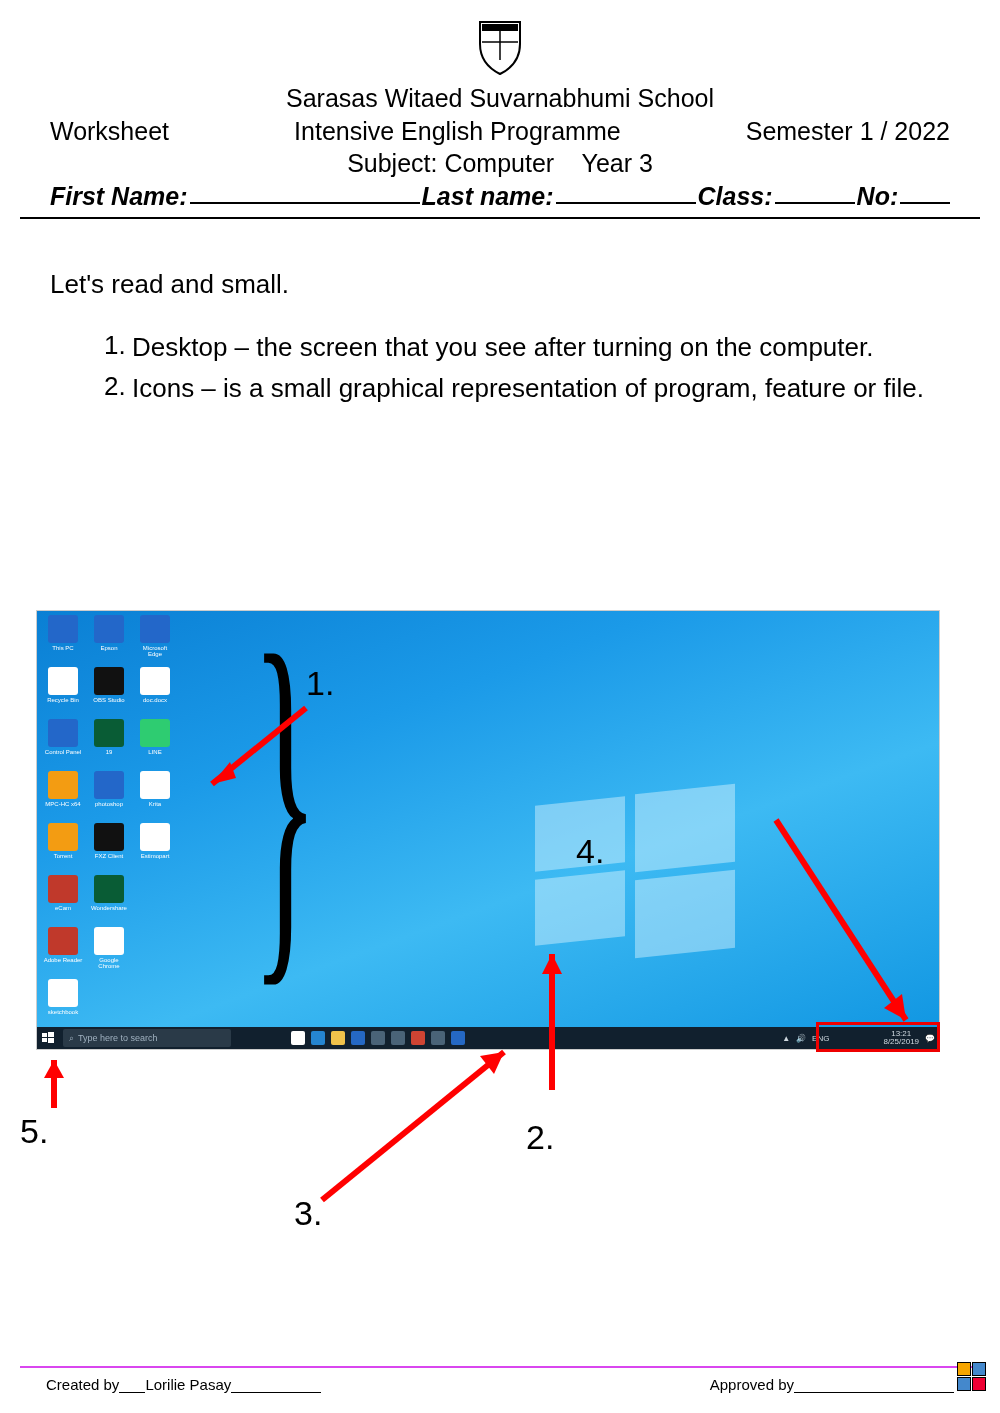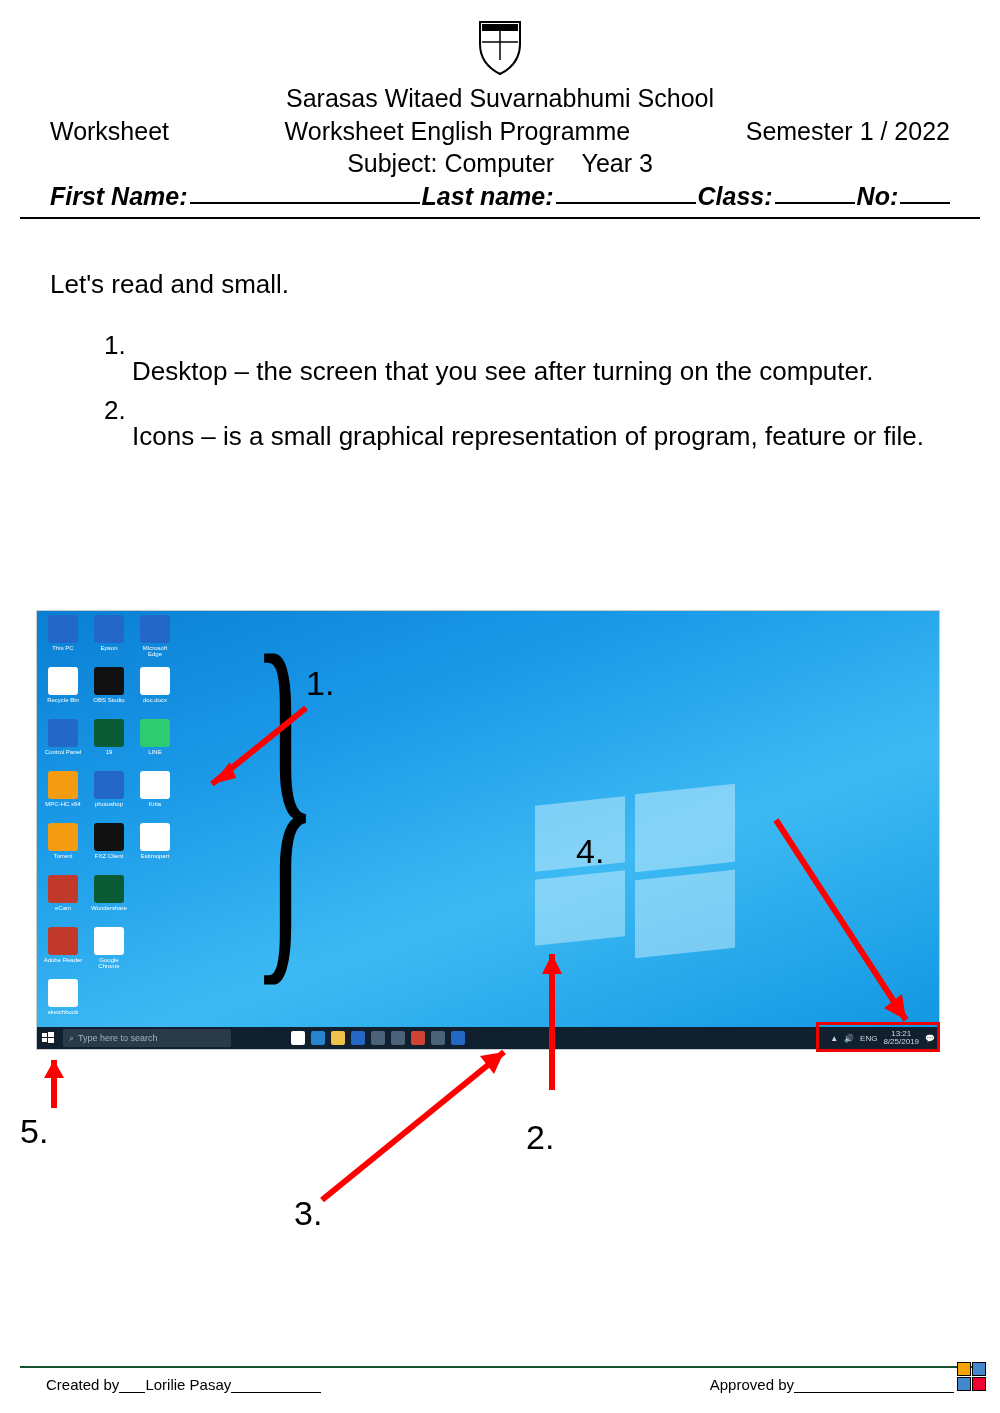--- a/index.html
+++ b/index.html
@@ -15,21 +15,21 @@
   .blank.sm { flex:0 0 80px; }
   .blank.md { flex:0 0 140px; }
   .blank.lg { flex:0 0 230px; }
   .blank.xl { flex:0 0 50px; }
   .maindiv { border-top:2px solid #000; margin:6px -30px 0 -30px; }
   .content { font-size:26px; padding:50px 0 0 0; }
   .instr { margin-bottom:30px; }
   .defs { padding-left:54px; }
   .def-row { display:flex; margin-bottom:6px; }
   .def-num { width:28px; flex-shrink:0; }
-  .def-txt { flex:1; line-height:1.35;margin-top:24px; }
+  .def-txt { flex:1; line-height:1.35; }
 
   
   .fig { position:absolute; left:36px; top:610px; width:904px; height:440px; background:linear-gradient(160deg,#0a7fd4 0%,#1b9ae8 30%,#3dbaf3 60%,#0e94e1 100%); border:1px solid #ccc; }
   .winlogo { position:absolute; left:498px; top:178px; width:200px; height:160px; opacity:.45; }
   .winlogo div { position:absolute; background:#ddf5ff; }
   .wl1{left:0;top:12px;width:90px;height:66px;transform:skewY(-6deg);}
   .wl2{left:100px;top:0;width:100px;height:78px;transform:skewY(-6deg);}
   .wl3{left:0;top:86px;width:90px;height:66px;transform:skewY(-6deg);}
   .wl4{left:100px;top:86px;width:100px;height:78px;transform:skewY(-6deg);}
 
@@ -62,21 +62,21 @@
   .sys { position:absolute; right:4px; top:0; height:22px; display:flex; align-items:center; gap:6px; color:#cfd8df; font-size:8px;}
   .sys .redbox { position:absolute; right:-5px; top:-5px; width:124px; height:30px; border:3px solid #e00; pointer-events:none;}
 
   
   .overlay { position:absolute; left:36px; top:610px; width:904px; height:620px; pointer-events:none; }
   .num { position:absolute; font-size:34px; font-family:Arial; color:#000; }
   .arrow { position:absolute; }
   .arrow line{stroke:#f00;stroke-width:6;}
   .arrow polygon{fill:#f00;}
 
-  .footer { position:absolute; left:20px; bottom:20px; right:20px; border-top:2px solid #14532d; padding:8px 26px 0; font-size:15px; display:flex; justify-content:space-between;align-items:flex-end;}
+  .footer { position:absolute; left:20px; bottom:20px; right:20px; border-top:2px solid #d946ef; padding:8px 26px 0; font-size:15px; display:flex; justify-content:space-between;align-items:flex-end;}
   .footer .fb{ display:flex; align-items:flex-end; }
   .fblank{ border-bottom:1px solid #000; display:inline-block; height:14px; }
   .watermark{ position:absolute; right:14px; bottom:22px; font-size:24px; font-weight:bold; letter-spacing:1px; color:#3a3a3a; display:flex; align-items:center; gap:2px;}
   .watermark .b1{display:inline-block;width:14px;height:14px;background:#f6a500;border:1px solid #000;}
   .watermark .b2{display:inline-block;width:14px;height:14px;background:#48c; border:1px solid #000;}
   .watermark .b3{display:inline-block;width:14px;height:14px;background:#e03; border:1px solid #000;}
 </style>
 </head>
 <body>
 
@@ -85,21 +85,21 @@
     <svg width="48" height="56" viewBox="0 0 48 56">
       <path d="M4 2 h40 v22 q0 20 -20 30 q-20 -10 -20 -30 z" fill="#fff" stroke="#000" stroke-width="2"></path>
       <line x1="24" y1="4" x2="24" y2="40" stroke="#000" stroke-width="1.5"></line>
       <line x1="6" y1="22" x2="42" y2="22" stroke="#000" stroke-width="1.5"></line>
       <rect x="6" y="4" width="36" height="7" fill="#000"></rect>
     </svg>
   </div>
   <div class="center hline">Sarasas Witaed Suvarnabhumi School</div>
   <div class="hline" style="display:flex;gap:40px;justify-content:space-between;">
     <span>Worksheet</span>
-    <span>Worksheet English Programme</span>
+    <span>Intensive English Programme</span>
     <span>Semester 1 / 2022</span>
   </div>
   <div class="center hline" style="white-space:pre;">Subject: Computer    Year 3</div>
 
   <div class="row-info">
     <span class="lab">First Name:</span>
     <span class="blank lg"></span>
     <span class="lab">Last name:</span>
     <span class="blank md"></span>
     <span class="lab">Class:</span>
@@ -244,21 +244,21 @@
         <span></span>
         <span></span>
         <span class="br-ch"></span>
         <span></span>
         <span class="br-m"></span>
     </div>
     <div class="sys">
       <span>▲</span>
         <span>🔊</span>
       <span>ENG</span>
-      <span style="line-height:1;text-align:center;">
+      <span style="line-height:1;text-align:center;margin-left:48px;">
         <span>13:21</span><br>
         <span>8/25/2019</span>
       </span>
       <span>💬</span>
       <div class="redbox"></div>
     </div>
   </div>
 </div>
 
 <div class="overlay">

